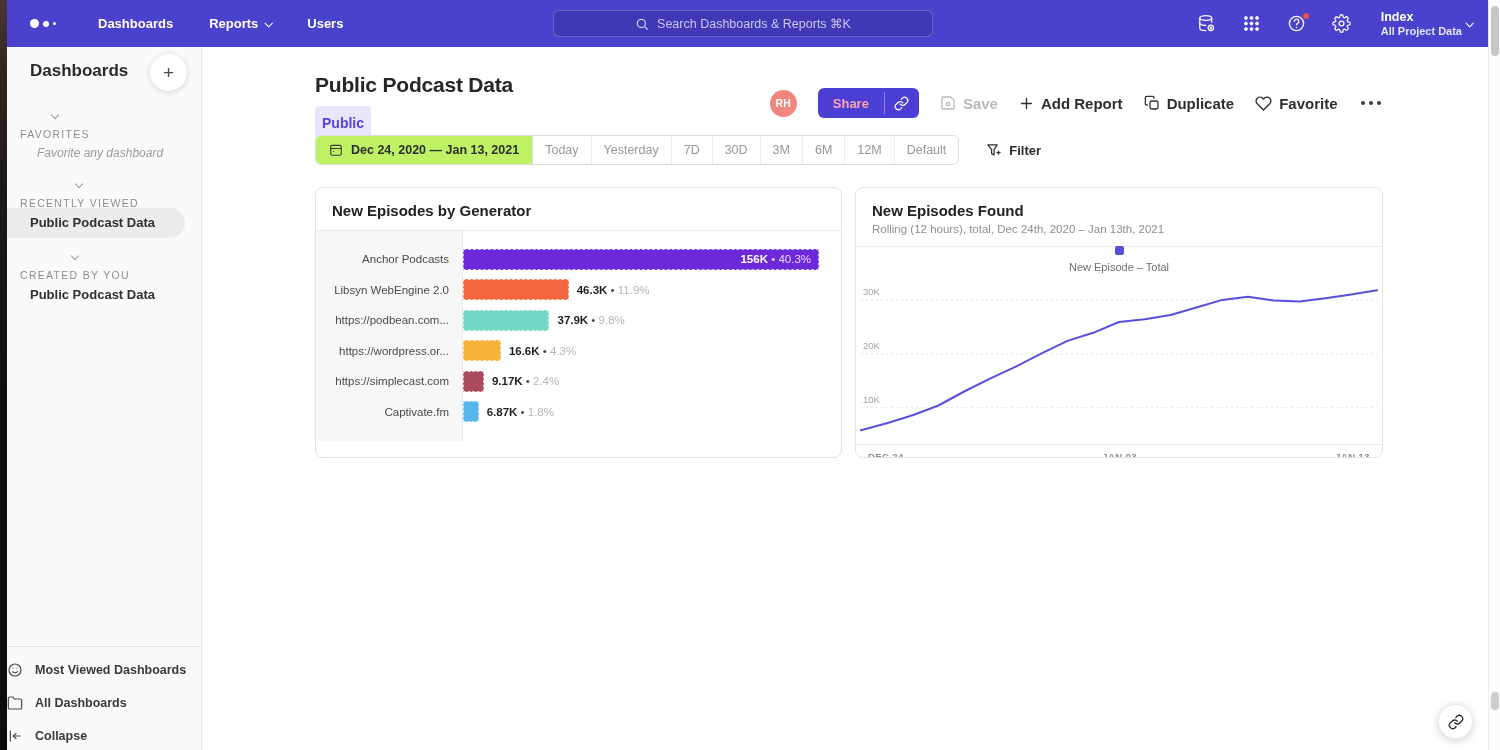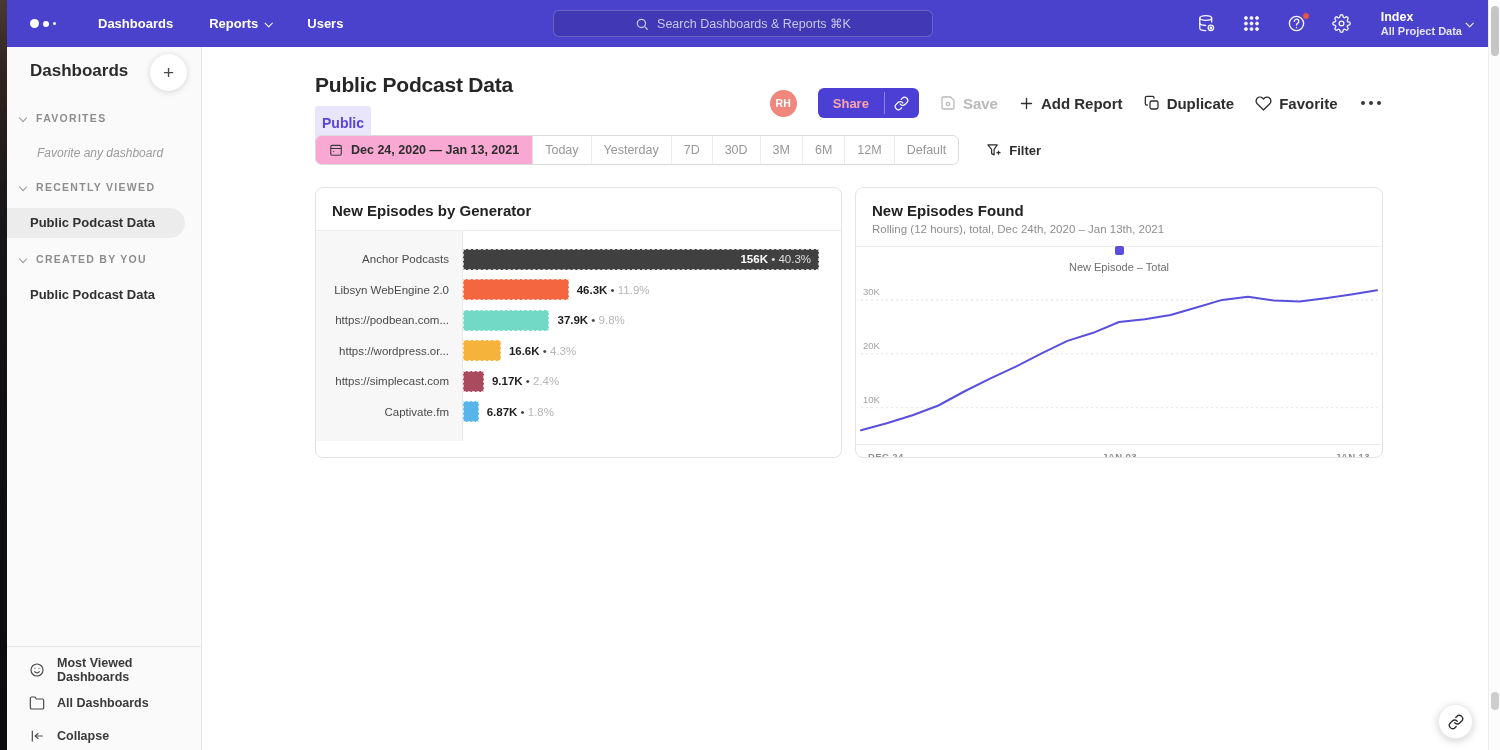--- a/index.html
+++ b/index.html
@@ -36,28 +36,28 @@
   .psub{font-size:11px;font-weight:600;color:rgba(255,255,255,0.85);line-height:13px;}
 
   
   .sidebar{position:absolute;left:7px;top:47px;width:195px;height:703px;background:#fafafa;
     border-right:1px solid #e8e8e8;z-index:5;}
   .sb-title{position:absolute;left:23px;top:14px;font-size:17px;font-weight:700;color:#2b2b2b;}
   .sb-plus{position:absolute;right:14px;top:7px;width:37px;height:37px;border-radius:50%;background:#fff;
     box-shadow:0 1px 6px rgba(0,0,0,0.16);display:flex;align-items:center;justify-content:center;
     font-size:19px;font-weight:400;color:#4a4a4a;cursor:pointer;}
   .sb-sec{position:absolute;left:13px;display:flex;gap:10px;align-items:center;font-size:10.5px;
-    font-weight:700;letter-spacing:1.3px;color:#8d8d8d;cursor:pointer;}
+    font-weight:400;letter-spacing:1.3px;color:#8d8d8d;cursor:pointer;flex-direction:column;}
   .sb-sec .chev{color:#9a9a9a;transform:rotate(45deg);}
   .sb-empty{position:absolute;left:30px;top:99px;font-style:italic;color:#9b9b9b;font-size:12px;}
   .sb-item{position:absolute;left:0;height:30px;line-height:30px;padding-left:23px;font-size:13px;
     font-weight:600;color:#313131;width:178px;cursor:pointer;white-space:nowrap;}
   .sb-item.selected{background:#ececec;border-radius:0 16px 16px 0;}
   .sb-footer{position:absolute;left:0;right:0;top:599px;border-top:1px solid #e4e4e4;padding-top:6px;}
-  .sb-foot-item{display:flex;align-items:center;gap:12px;padding-left:22px;height:33px;font-size:12.5px;
+  .sb-foot-item{display:flex;align-items:center;gap:12px;height:33px;font-size:12.5px;
     font-weight:700;color:#3a3a3a;cursor:pointer;}
   .sb-foot-item svg{stroke:#4a4a4a;flex:none;}
 
   
   .main{position:absolute;left:202px;top:47px;width:1286px;height:703px;background:#fff;}
   .page-title{position:absolute;left:113px;top:26px;font-size:21px;font-weight:700;color:#262626;letter-spacing:-0.2px;}
   .badge{position:absolute;left:113px;top:59px;font-size:14px;font-weight:600;color:#5946d8;
     background:#e9e5fb;padding:9px 7px;border-radius:3px;}
   .actions{position:absolute;top:41px;right:105px;display:flex;align-items:center;gap:21px;height:30px;}
   .avatar{width:27px;height:27px;border-radius:50%;background:#f0867c;color:#fff;font-size:10.5px;
@@ -67,21 +67,21 @@
   .share-divider{width:1px;background:rgba(255,255,255,0.35);margin:4px 0;}
   .share-link{width:34px;display:flex;align-items:center;justify-content:center;}
   .act{display:flex;align-items:center;gap:7px;font-size:15px;font-weight:700;color:#2e2e2e;cursor:pointer;}
   .act svg{stroke:#2e2e2e;}
   .act.disabled{color:#b9b9b9;cursor:default;} .act.disabled svg{stroke:#b9b9b9;}
   .more{display:flex;gap:3.5px;cursor:pointer;padding:4px 2px;}
   .more i{width:4.5px;height:4.5px;border-radius:50%;background:#3a3a3a;}
 
   .controls{position:absolute;left:113px;top:88px;display:flex;align-items:center;}
   .segctl{display:flex;height:30px;border:1px solid #dcdcdc;border-radius:6px;overflow:hidden;background:#fff;align-items:stretch;}
-  .seg-date{display:flex;align-items:center;gap:8px;padding:0 13px;background:#f9a8d4;font-size:12.5px;
+  .seg-date{display:flex;align-items:center;gap:8px;padding:0 13px;background:#bef264;font-size:12.5px;
     font-weight:700;color:#2d2d2d;border-right:1px solid #e0e0e0;cursor:pointer;}
   .seg-date svg{stroke:#3a3a3a;}
   .seg{padding:0 12px;font-size:12.5px;color:#979797;background:none;border:none;
     border-right:1px solid #ececec;font-weight:500;cursor:pointer;font-family:inherit;}
   .seg:last-child{border-right:none;}
   .filter{margin-left:27px;display:flex;align-items:center;gap:8px;font-size:13px;font-weight:700;
     color:#2c2c2c;cursor:pointer;}
   .filter svg{stroke:#2c2c2c;}
 
   
@@ -333,21 +333,21 @@
     <section class="card">
       <div class="card-hd">
         <div class="card-title">New Episodes by Generator</div>
       </div>
       <div class="bar-body">
         <div class="label-strip"></div>
         <div class="bar-rows">
             <div class="bar-row">
               <div class="bar-cat">Anchor Podcasts</div>
               <div class="bar-area">
-                <div class="bar" style="width: 100%; background: #404040;">
+                <div class="bar" style="width: 100%; background: #6d28d9;">
                   <span class="v-in"><b>156K</b> • <span class="pct">40.3%</span></span>
                 </div>
               </div>
             </div>
             <div class="bar-row">
               <div class="bar-cat">Libsyn WebEngine 2.0</div>
               <div class="bar-area">
                 <div class="bar" style="width: 29.6795%; background: rgb(244, 102, 63);"></div>
                 <span class="v-out"><b>46.3K</b> • <span class="pct">11.9%</span></span>
               </div>

